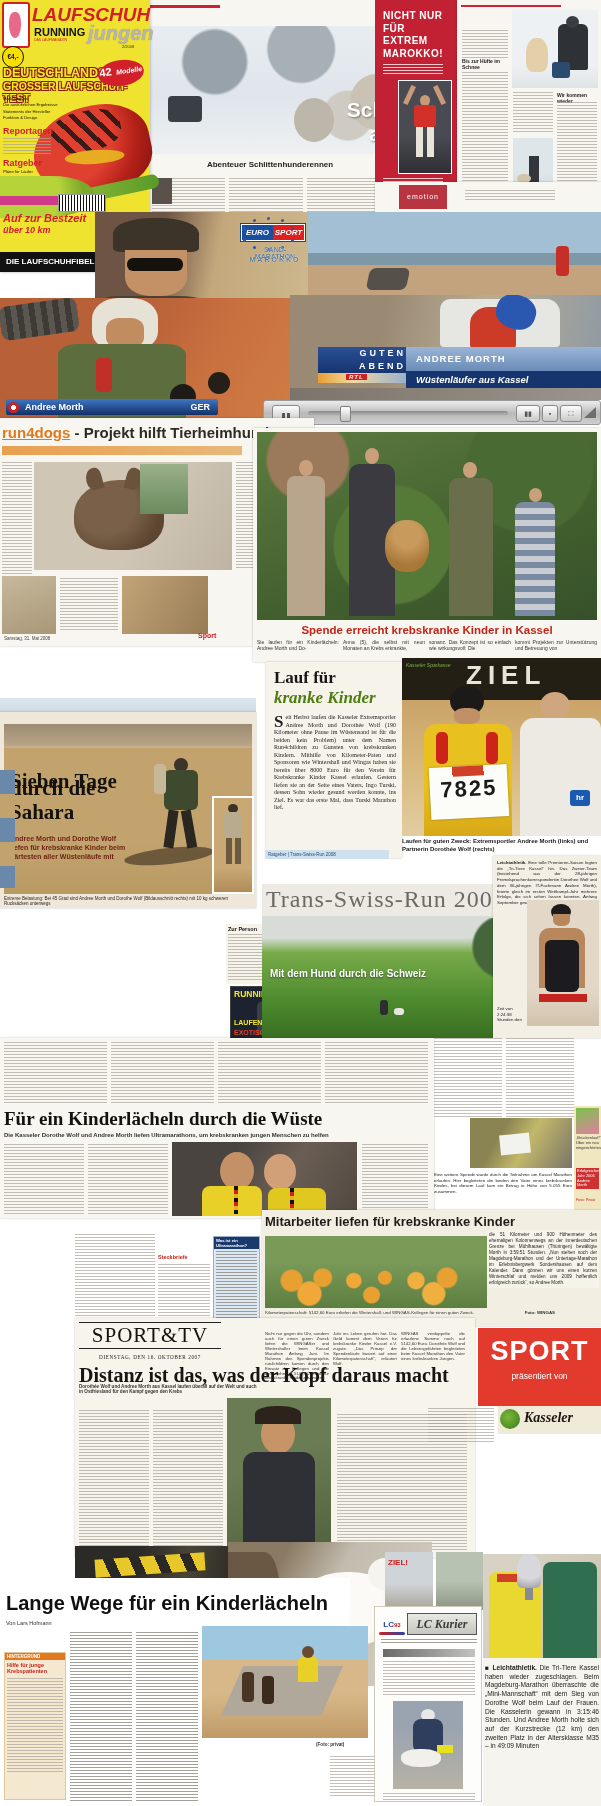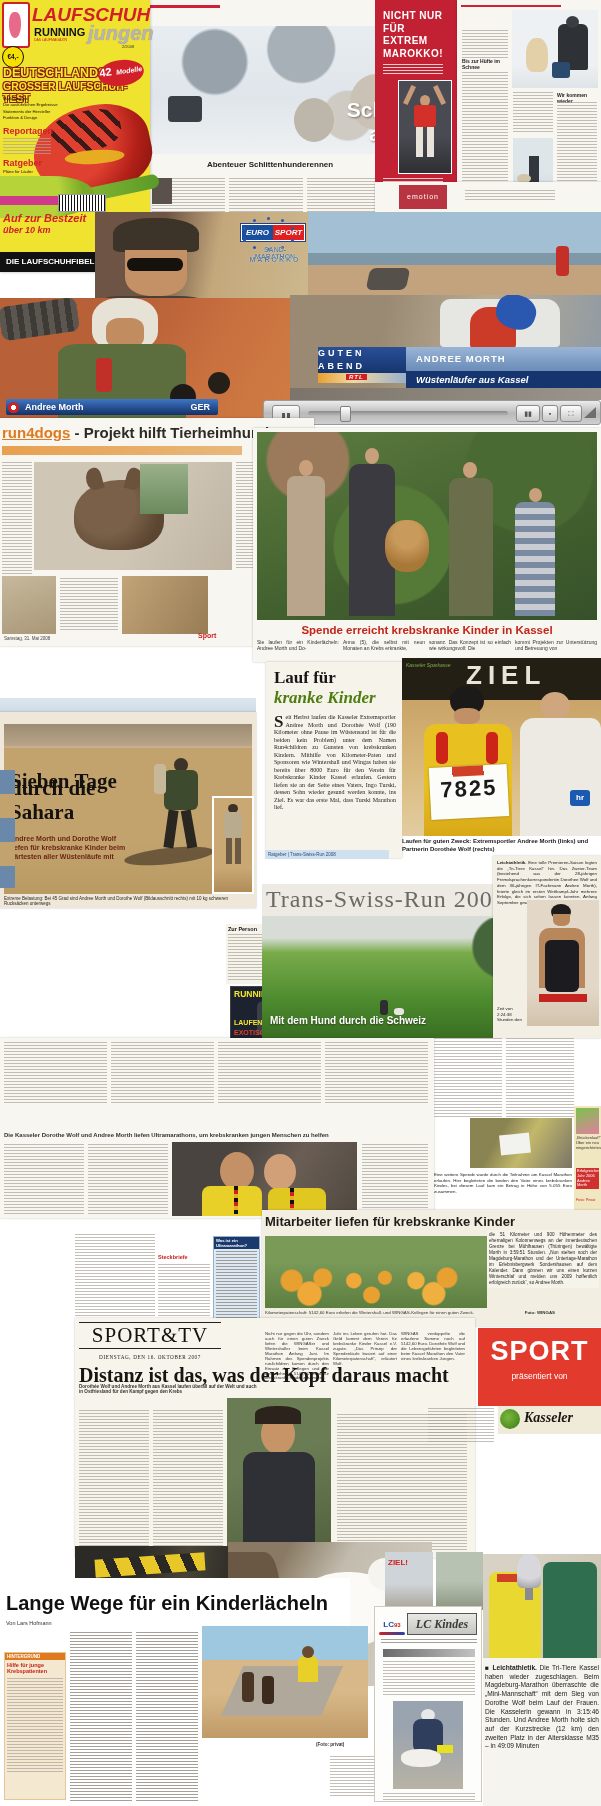--- a/index.html
+++ b/index.html
@@ -170,21 +170,21 @@
       <span class="dot" style="width:11px;height:11px;margin-left:2px;background:radial-gradient(circle,#fff 0 30%,#d02020 31%);display:inline-block;"></span>
       <span style="color:#fff;font-size:9px;font-weight:bold;margin-left:6px;flex:1;">Andree Morth</span>
       <span style="color:#fff;font-size:9px;font-weight:bold;margin-right:8px;">GER</span>
     </div>
   </div>
 
   <div class="abs photo" style="left:290px;top:295px;width:311px;height:105px;background:linear-gradient(100deg,#9a8a74 0 30%,#b8ab92 60%,#8f9aa4 100%);">
     <div class="abs" style="left:150px;top:4px;width:120px;height:48px;background:#e6e6e2;border-radius:10px 14px 4px 4px;"></div>
     <div class="abs" style="left:180px;top:12px;width:46px;height:42px;background:#cc3a28;border-radius:40% 40% 10% 10%;"></div>
     <div class="abs" style="left:206px;top:0;width:40px;height:34px;background:#2a58b0;border-radius:45%;transform:rotate(18deg);"></div>
-    <div class="abs" style="left:28px;top:52px;width:88px;height:26px;background:linear-gradient(180deg,#2a4f96,#16356e);color:#fff;text-align:left;font-weight:bold;font-size:9px;letter-spacing:3px;line-height:13px;">
+    <div class="abs" style="left:28px;top:52px;width:88px;height:26px;background:linear-gradient(180deg,#2a4f96,#16356e);color:#fff;text-align:right;font-weight:bold;font-size:9px;letter-spacing:3px;line-height:13px;">
       <div>GUTEN</div>
       <div>ABEND</div>
     </div>
     <div class="abs" style="left:116px;top:52px;width:195px;height:24px;background:linear-gradient(180deg,#9ab4d6,#6a8cb8);color:#fff;font-weight:bold;font-size:9.5px;line-height:24px;padding-left:10px;box-sizing:border-box;letter-spacing:1px;">ANDREE MORTH</div>
     <div class="abs" style="left:28px;top:78px;width:88px;height:10px;background:linear-gradient(90deg,#e8a030,#f0d8a0 40%,#9ab0cc);">
       <span style="position:absolute;left:28px;top:1px;background:#d02020;color:#fff;font-size:6px;font-weight:bold;font-style:italic;padding:0 3px;letter-spacing:1px;">RTL</span>
     </div>
     <div class="abs" style="left:116px;top:76px;width:195px;height:17px;background:#16356e;color:#fff;font-weight:bold;font-style:italic;font-size:9.5px;line-height:17px;padding-left:10px;box-sizing:border-box;">Wüstenläufer aus Kassel</div>
     <div class="abs" style="left:0;top:93px;width:311px;height:12px;background:linear-gradient(90deg,#7c746a,#9a948c);"></div>
   </div>
@@ -316,21 +316,21 @@
     <div class="abs" style="left:3px;top:32px;font-size:7px;font-weight:bold;color:#f5e92c;">LAUFEN</div>
     <div class="abs" style="left:3px;top:42px;font-size:7px;font-weight:bold;color:#e04028;">EXOTISCH</div>
   </div>
 
   <div class="abs" style="left:262px;top:884px;width:314px;height:154px;background:#eceae2;">
     <div class="abs serif" style="left:4px;top:2px;font-size:24px;color:#6a6a66;letter-spacing:1px;">Trans-Swiss-Run 2008</div>
     <div class="abs photo" style="left:0;top:32px;width:314px;height:122px;background:linear-gradient(180deg,#d7dcd6 0 18%,#79ab4a 30%,#4c8a2e 70%,#3a6e22 100%);">
       <div class="abs" style="left:200px;top:2px;width:84px;height:64px;background:radial-gradient(circle at 50% 45%,#44663a 0 55%,transparent 60%);"></div>
       <div class="abs" style="left:118px;top:84px;width:8px;height:15px;background:#2e2e30;border-radius:3px;"></div>
       <div class="abs" style="left:132px;top:92px;width:10px;height:7px;background:#e8e6e0;border-radius:40%;"></div>
-      <div class="abs" style="left:8px;top:52px;font-size:10px;font-weight:bold;color:#fff;text-shadow:0 1px 2px rgba(0,0,0,.5);margin-top:47px;">Mit dem Hund durch die Schweiz</div>
+      <div class="abs" style="left:8px;top:52px;font-size:10px;font-weight:bold;color:#fff;text-shadow:0 1px 2px rgba(0,0,0,.5);">Mit dem Hund durch die Schweiz</div>
     </div>
   </div>
 
   <div class="abs paper" style="left:493px;top:856px;width:108px;height:182px;background:#f3efe4;">
     <div style="padding:4px 4px 0;font-size:4.4px;line-height:1.3;color:#222;text-align:justify;">
       <span style="font-weight:bold;">Leichtathletik.</span>
       <span>Eine tolle Premieren-Saison legten die „Tri-Tiere Kassel“ hin. Das Zweier-Team (bestehend aus der 28-jährigen Fremdsprachenkorrespondentin Dorothee Wolf und dem 36-jährigen IT-Fachmann Andree Morth), feierte gleich im ersten Wettkampf-Jahr mehrere Erfolge, die sich sehen lassen konnten. Anfang September gewann Wolf in einer</span>
     </div>
     <div class="abs photo" style="left:34px;top:44px;width:72px;height:126px;background:linear-gradient(180deg,#e3d8c8 0 70%,#d2c2ac 100%);">
       <div class="abs dot" style="left:24px;top:4px;width:20px;height:16px;background:#1e1c1a;"></div>
@@ -344,20 +344,21 @@
 
   <div class="abs paper" style="left:0;top:1038px;width:434px;height:180px;">
     <div class="abs" style="left:4px;top:4px;width:424px;height:62px;">
       <div class="cols" style="height:62px;">
           <div class="greek"></div>
           <div class="greek"></div>
           <div class="greek"></div>
           <div class="greek"></div>
         </div>
     </div>
+    <div class="abs serif" style="left:4px;top:70px;width:428px;font-size:19px;font-weight:bold;color:#141210;">Für ein Kinderlächeln durch die Wüste</div>
     <div class="abs" style="left:4px;top:94px;width:420px;font-size:6px;font-weight:bold;color:#333;">Die Kasseler Dorothe Wolf und Andree Morth liefen Ultramarathons, um krebskranken jungen Menschen zu helfen</div>
     <div class="abs" style="left:4px;top:106px;width:164px;height:70px;">
       <div class="cols" style="height:70px;">
           <div class="greek"></div>
           <div class="greek"></div>
         </div>
     </div>
     <div class="abs photo" style="left:172px;top:104px;width:185px;height:74px;background:linear-gradient(120deg,#4a4440 0 30%,#6a5e54 60%,#504840 100%);">
       <div class="abs dot" style="left:48px;top:10px;width:34px;height:38px;background:#c49066;"></div>
       <div class="abs dot" style="left:92px;top:12px;width:32px;height:36px;background:#d2a078;"></div>
@@ -500,21 +501,21 @@
   </div>
   <div class="abs" style="left:316px;top:1742px;font-size:4.6px;font-weight:bold;color:#333;">(Foto: privat)</div>
   <div class="abs greek" style="left:330px;top:1756px;width:56px;height:40px;"></div>
 
   <div class="abs" style="left:374px;top:1606px;width:108px;height:196px;background:#fdfdfb;border:1px solid #cfcabc;box-sizing:border-box;">
     <div class="abs" style="left:4px;top:6px;width:26px;height:22px;text-align:center;">
       <span style="font-size:8px;font-weight:bold;color:#2244aa;">LC</span><span style="font-size:6px;font-weight:bold;color:#d02020;">93</span>
       <div style="height:3px;background:linear-gradient(90deg,#d02020,#2244aa);border-radius:2px;margin-top:1px;"></div>
     </div>
     <div class="abs" style="left:32px;top:6px;width:70px;height:22px;background:linear-gradient(180deg,#e8e8e4,#c6c6c0);border:1px solid #555;box-sizing:border-box;text-align:center;">
-      <span class="serif" style="font-size:12px;font-style:italic;font-weight:bold;color:#3a3a3a;line-height:20px;">LC Kindes</span>
+      <span class="serif" style="font-size:12px;font-style:italic;font-weight:bold;color:#3a3a3a;line-height:20px;">LC Kurier</span>
     </div>
     <div class="abs greekd" style="left:6px;top:32px;width:96px;height:6px;"></div>
     <div class="abs" style="left:8px;top:42px;width:92px;height:8px;background:linear-gradient(90deg,#6a6a6a,#c2c2c2);"></div>
     <div class="abs greek" style="left:8px;top:54px;width:92px;height:36px;"></div>
     <div class="abs photo" style="left:18px;top:94px;width:70px;height:88px;background:linear-gradient(180deg,#9aa4b0 0 30%,#b8b2a4 100%);">
       <div class="abs dot" style="left:28px;top:8px;width:14px;height:12px;background:#e8e8e8;"></div>
       <div class="abs" style="left:20px;top:18px;width:30px;height:34px;background:#2e3e5c;border-radius:8px;"></div>
       <div class="abs" style="left:8px;top:48px;width:40px;height:18px;background:#f2f0ea;border-radius:45%;"></div>
       <div class="abs" style="left:44px;top:44px;width:16px;height:8px;background:#e8e020;"></div>
     </div>

